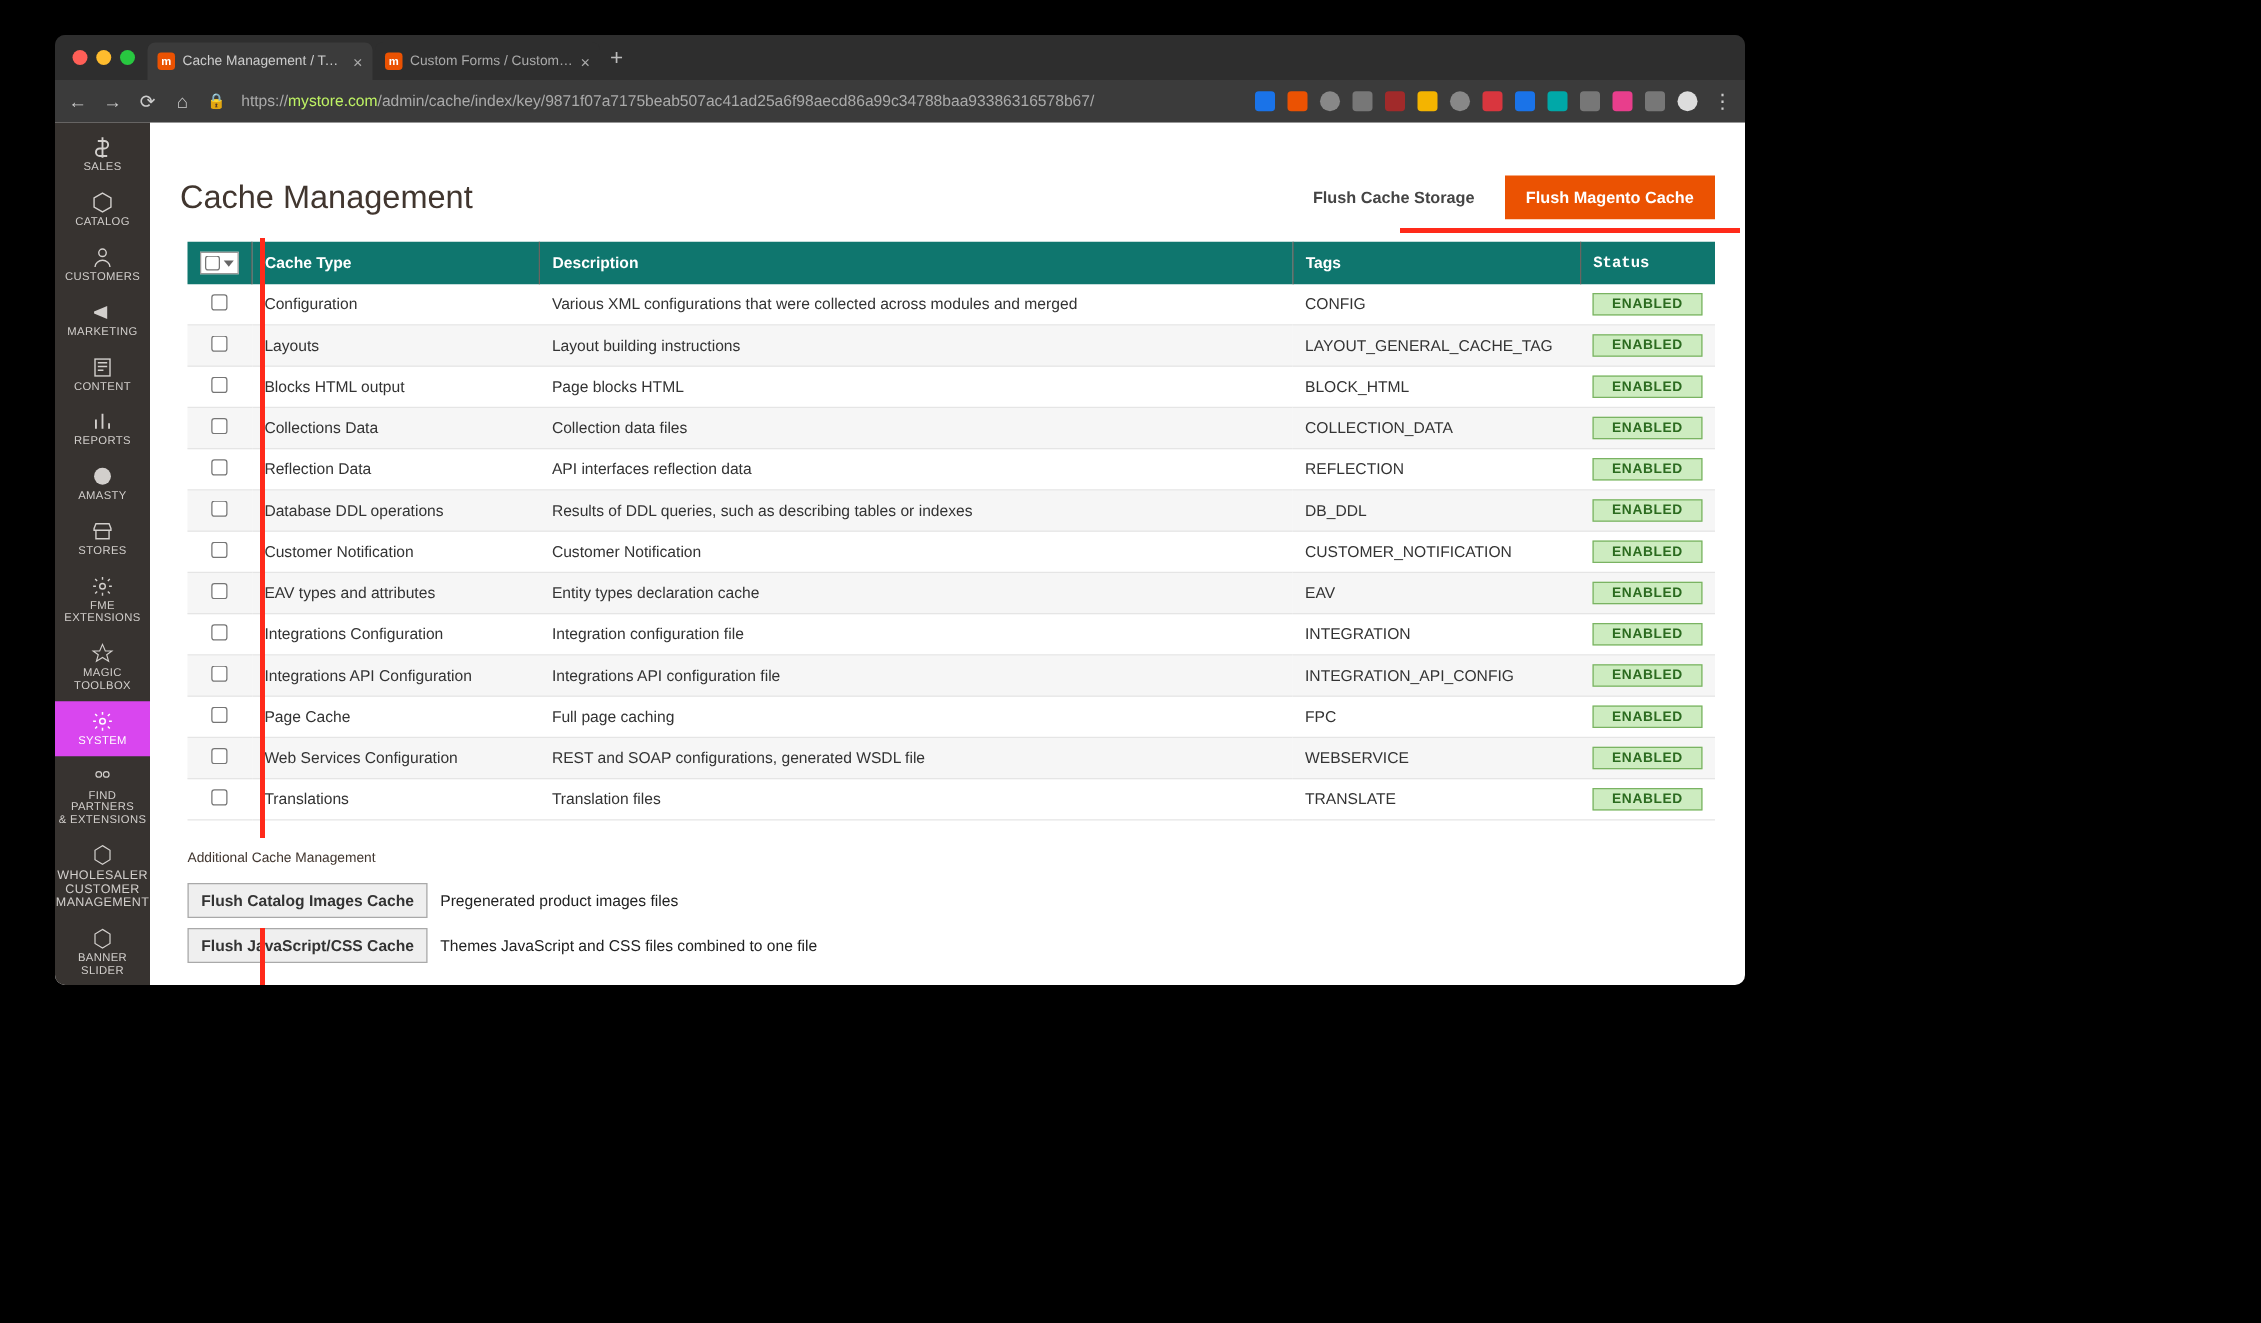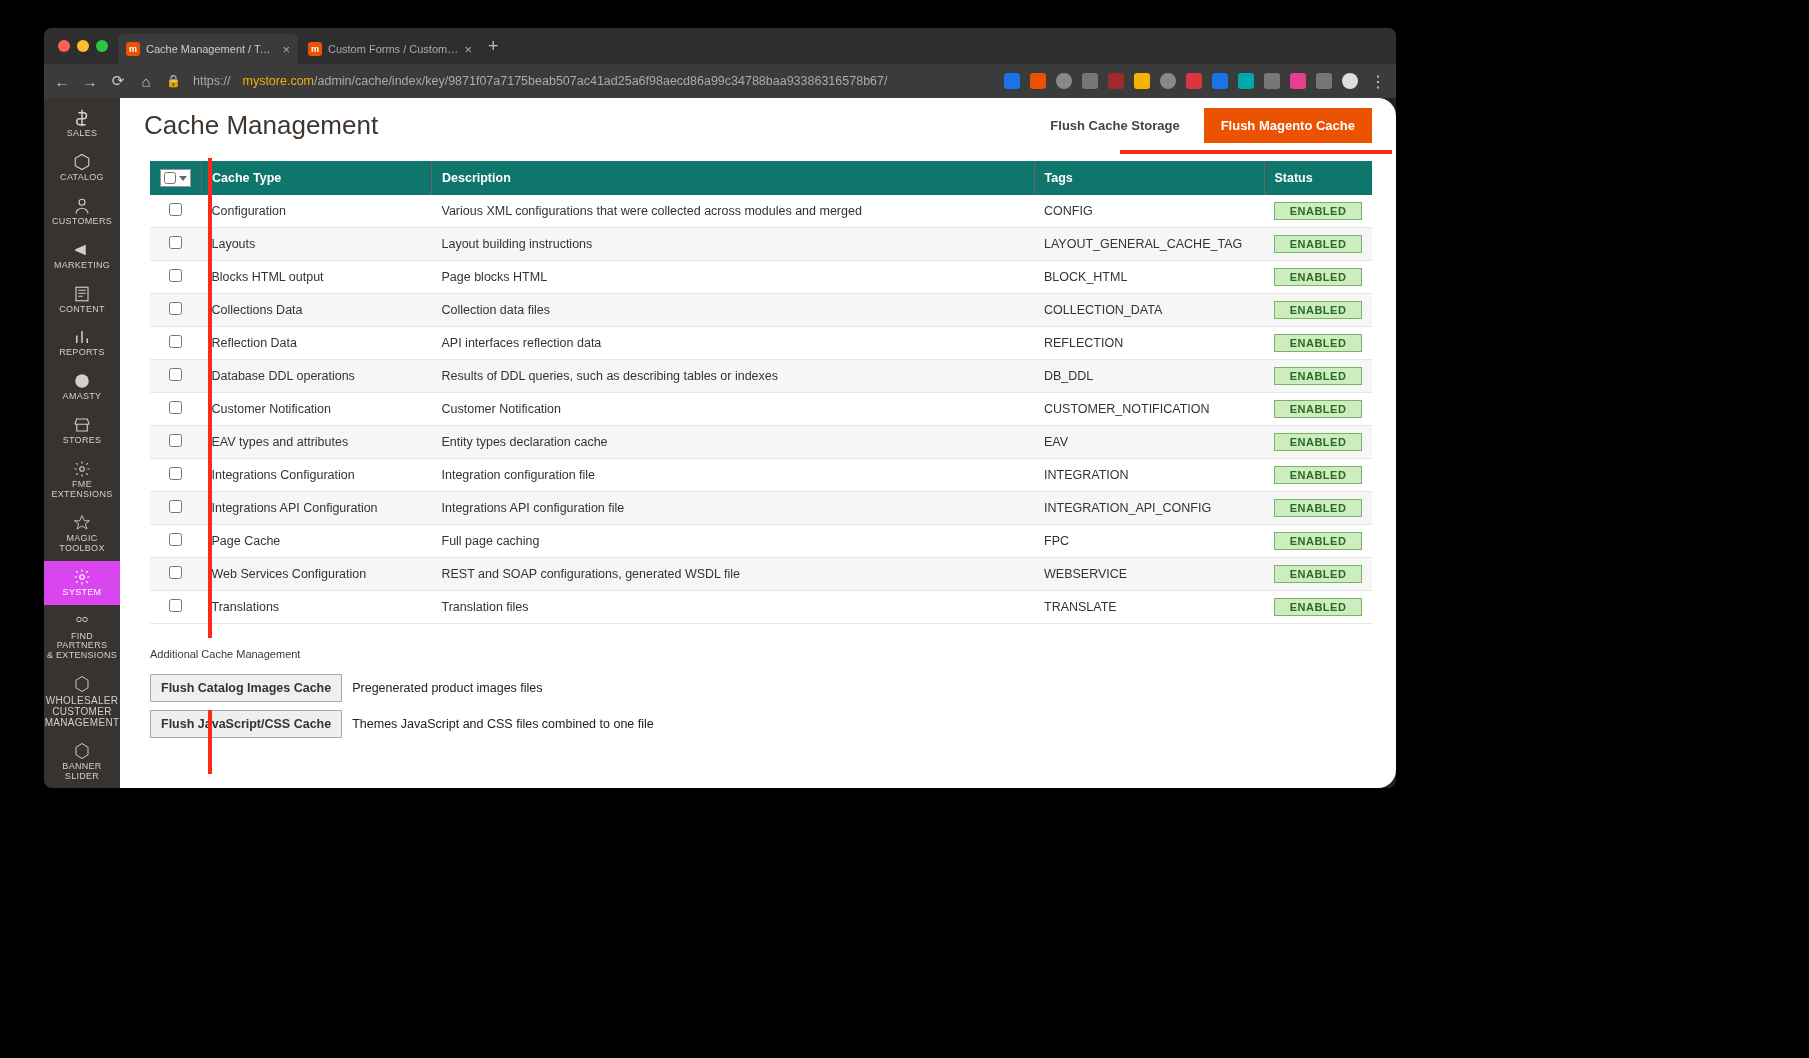--- a/index.html
+++ b/index.html
@@ -60,38 +60,37 @@
     display:flex;
     align-items:center;
     padding: 0 10px;
     gap: 12px;
     color:#ccc;
     font-size:13px;
   }
   .urlbar .navbtn { width:16px; color:#ccc; font-size:15px; text-align:center; cursor:pointer;}
   .urlbar .secure { font-size:12px; color:#bbb; }
   .urlbar .url { flex:1; color:#aaa; font-size:12.5px; overflow:hidden; white-space:nowrap;}
-  .urlbar .url .host { color:#eab308;padding-left:12px; }
+  .urlbar .url .host { color:#bef264; }
   .exticons { display:flex; gap:10px; align-items:center; }
   .extico { width:16px; height:16px; border-radius:3px; display:flex; align-items:center; justify-content:center; font-size:10px; }
   .extico.orange { background:#eb5202; }
   .extico.red { background:#d9363e; }
   .extico.blue { background:#1a73e8; color:#fff;}
   .extico.teal { background:#00a8a8; }
   .extico.grey { background:#777; }
   .extico.darkred { background:#a12a2a;}
   .extico.circle { border-radius:50%; background:#888; }
   .kebab { color:#ccc; font-size:16px; cursor:pointer;}
   
   .app {
     position:absolute;
     top:70px; left:0; right:0; bottom:0;
     display:flex;
     background:#fff;
-    border-radius:18px;
   }
   
   .adminnav {
     width: 76px;
     background: #373330;
     display:flex;
     flex-direction:column;
     color:#d2cfcc;
     font-size:9px;
     text-align:center;
@@ -105,21 +104,21 @@
     flex-direction:column;
     align-items:center;
     gap:2px;
   }
   .adminnav .item.active { background:#d946ef; color:#fff;}
   .adminnav .ico { height:18px; display:flex; align-items:center; justify-content:center; }
   .adminnav .ico svg { width:18px; height:18px; fill:#d2cfcc; }
   .adminnav .item.active .ico svg { fill:#fff; }
   .adminnav .label { line-height:1.1; letter-spacing:.3px;}
   
-  .main { flex:1; overflow:auto; position:relative; }
+  .main { flex:1; overflow:auto; position:relative;margin-top:32px; }
   .pagehead {
     display:flex;
     align-items:center;
     padding: 10px 24px 18px 24px;
   }
   .pagehead h1 {
     font-size: 26px;
     font-weight: 400;
     color:#41362f;
     flex:1;
@@ -157,21 +156,21 @@
     font-size:12.5px;
   }
   table.grid thead th {
     background:#0f766e;
     color:#fff;
     text-align:left;
     font-weight:600;
     padding:8px 10px;
     border-right:1px solid #6a6460;
   }
-  table.grid thead th:last-child { border-right:none;}
+  table.grid thead th:last-child { border-right:none;font-family:Liberation Mono, monospace;}
   table.grid tbody td {
     padding:7px 10px;
     border-bottom:1px solid #e5e5e5;
     color:#333;
     vertical-align:middle;
   }
   table.grid tbody tr:nth-child(even) td { background:#f6f6f6;}
   .col-check { width:40px; text-align:center;}
   .col-type { width:230px;}
   .col-desc { }

